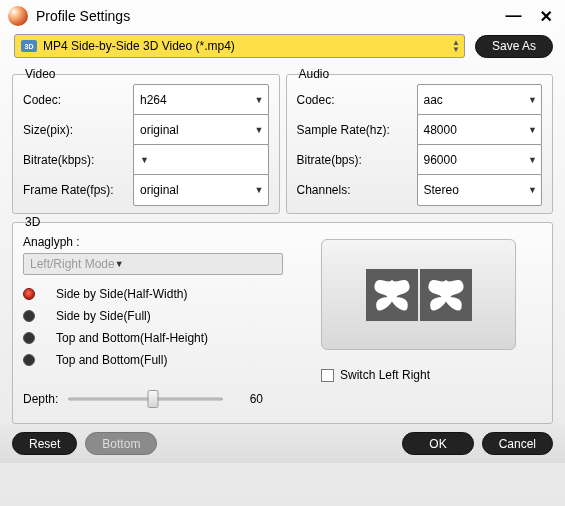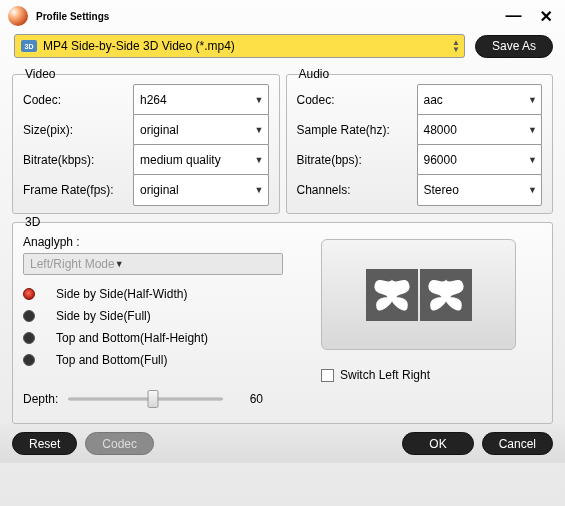--- a/index.html
+++ b/index.html
@@ -18,21 +18,21 @@
     height: 32px;
     display: flex; align-items: center;
     padding: 0 8px;
   }
   .app-icon {
     width: 20px; height: 20px;
     border-radius: 50%;
     background: radial-gradient(circle at 30% 30%, #fff 0%, #fb8 25%, #c52 70%, #832 100%);
     margin-right: 8px;
   }
-  .title { font-weight: bold; font-size: 10px; flex: 1; }
+  .title { font-weight: normal; font-size: 14px; flex: 1; }
   .winbtns { display: flex; gap: 10px; }
   .winbtn { font-size: 16px; font-weight: bold; cursor: pointer; padding: 0 4px; }
   .toprow {
     display: flex; align-items: center;
     padding: 2px 12px 8px 14px; gap: 10px;
   }
   .profile-select {
     flex: 1; height: 24px; background: #fde047;
     border: 1px solid #999; border-radius: 3px;
     display: flex; align-items: center; padding: 0 4px 0 6px;
@@ -160,21 +160,20 @@
       <div class="row">
         <div class="lbl-v">Size(pix):</div>
         <div class="combo">
           <div class="val">original</div>
           <div class="arrow">▼</div>
         </div>
       </div>
       <div class="row">
         <div class="lbl-v">Bitrate(kbps):</div>
         <div class="combo">
-          <div class="val">medium quality</div>
           <div class="arrow">▼</div>
         </div>
       </div>
       <div class="row">
         <div class="lbl-v">Frame Rate(fps):</div>
         <div class="combo">
           <div class="val">original</div>
           <div class="arrow">▼</div>
         </div>
       </div>
@@ -265,18 +264,18 @@
         <div class="switch-row">
           <div class="chk"></div>
           <div>Switch Left Right</div>
         </div>
       </div>
     </div>
   </div>
 
   <div class="footer">
     <div class="btn-dark">Reset</div>
-    <div class="btn-dark disabled">Codec</div>
+    <div class="btn-dark disabled">Bottom</div>
     <div class="spacer"></div>
     <div class="btn-dark" style="padding:0 26px">OK</div>
     <div class="btn-dark">Cancel</div>
   </div>
 </div>
 
 </body></html>

